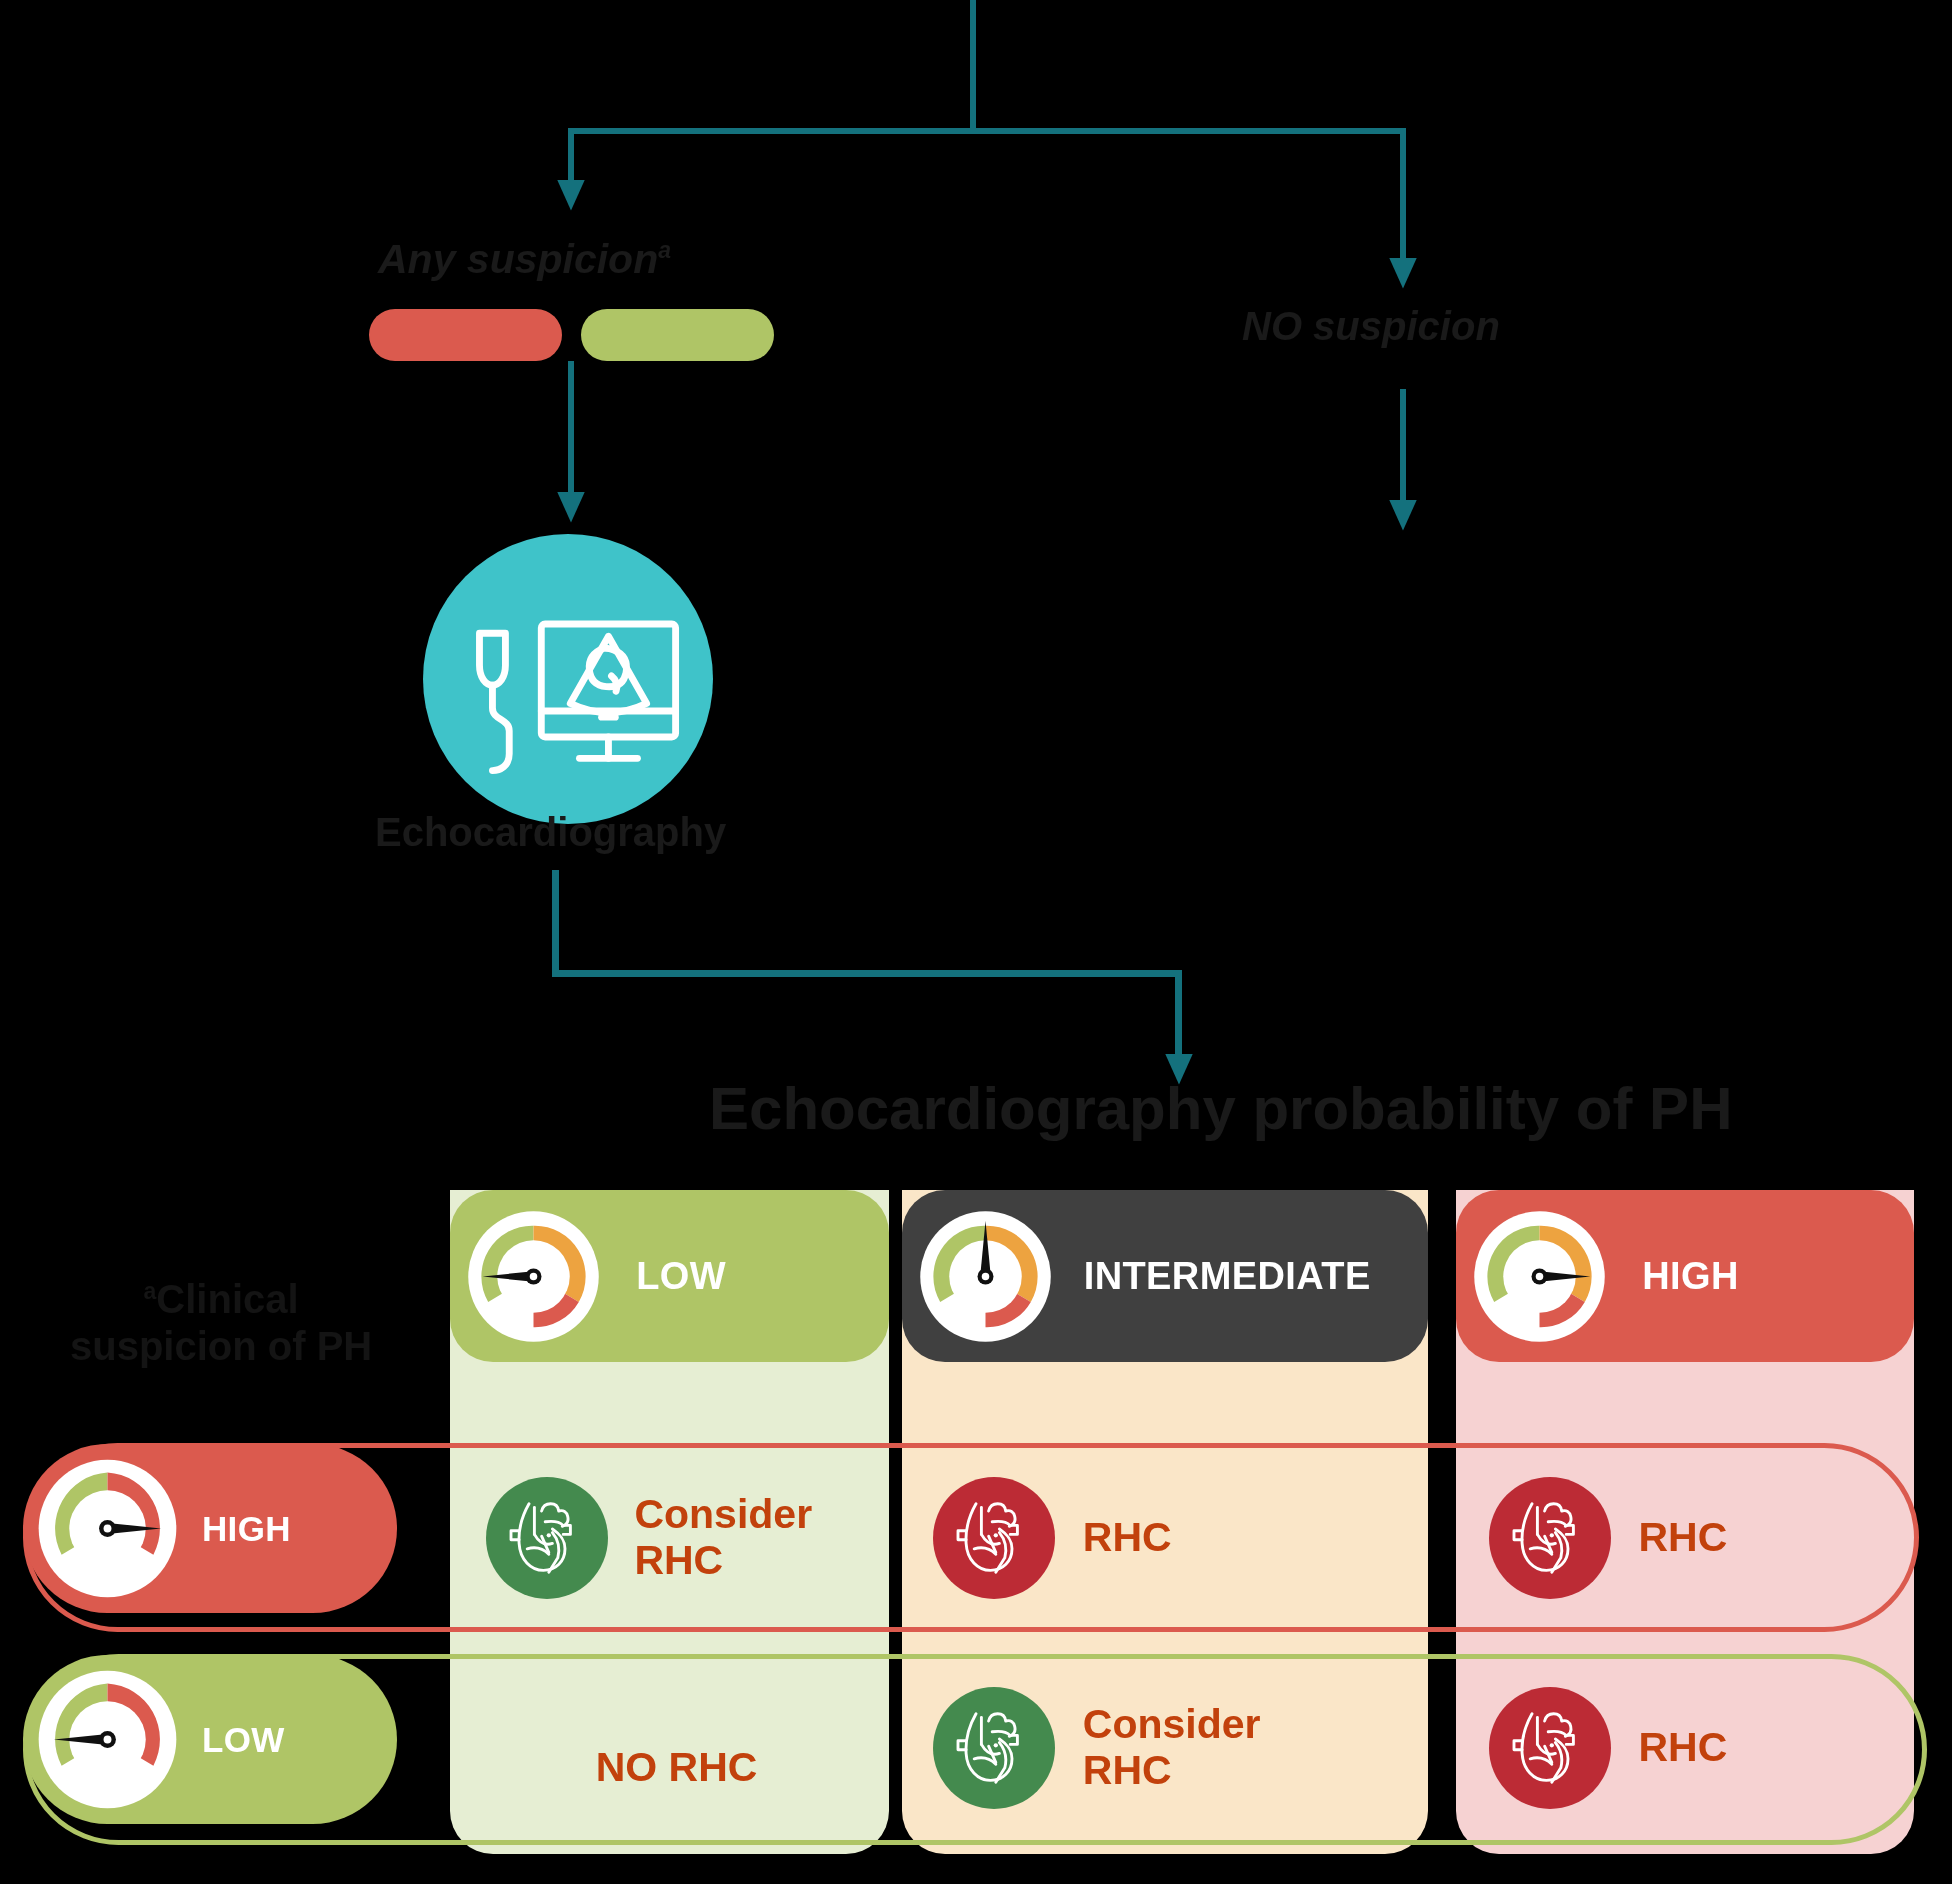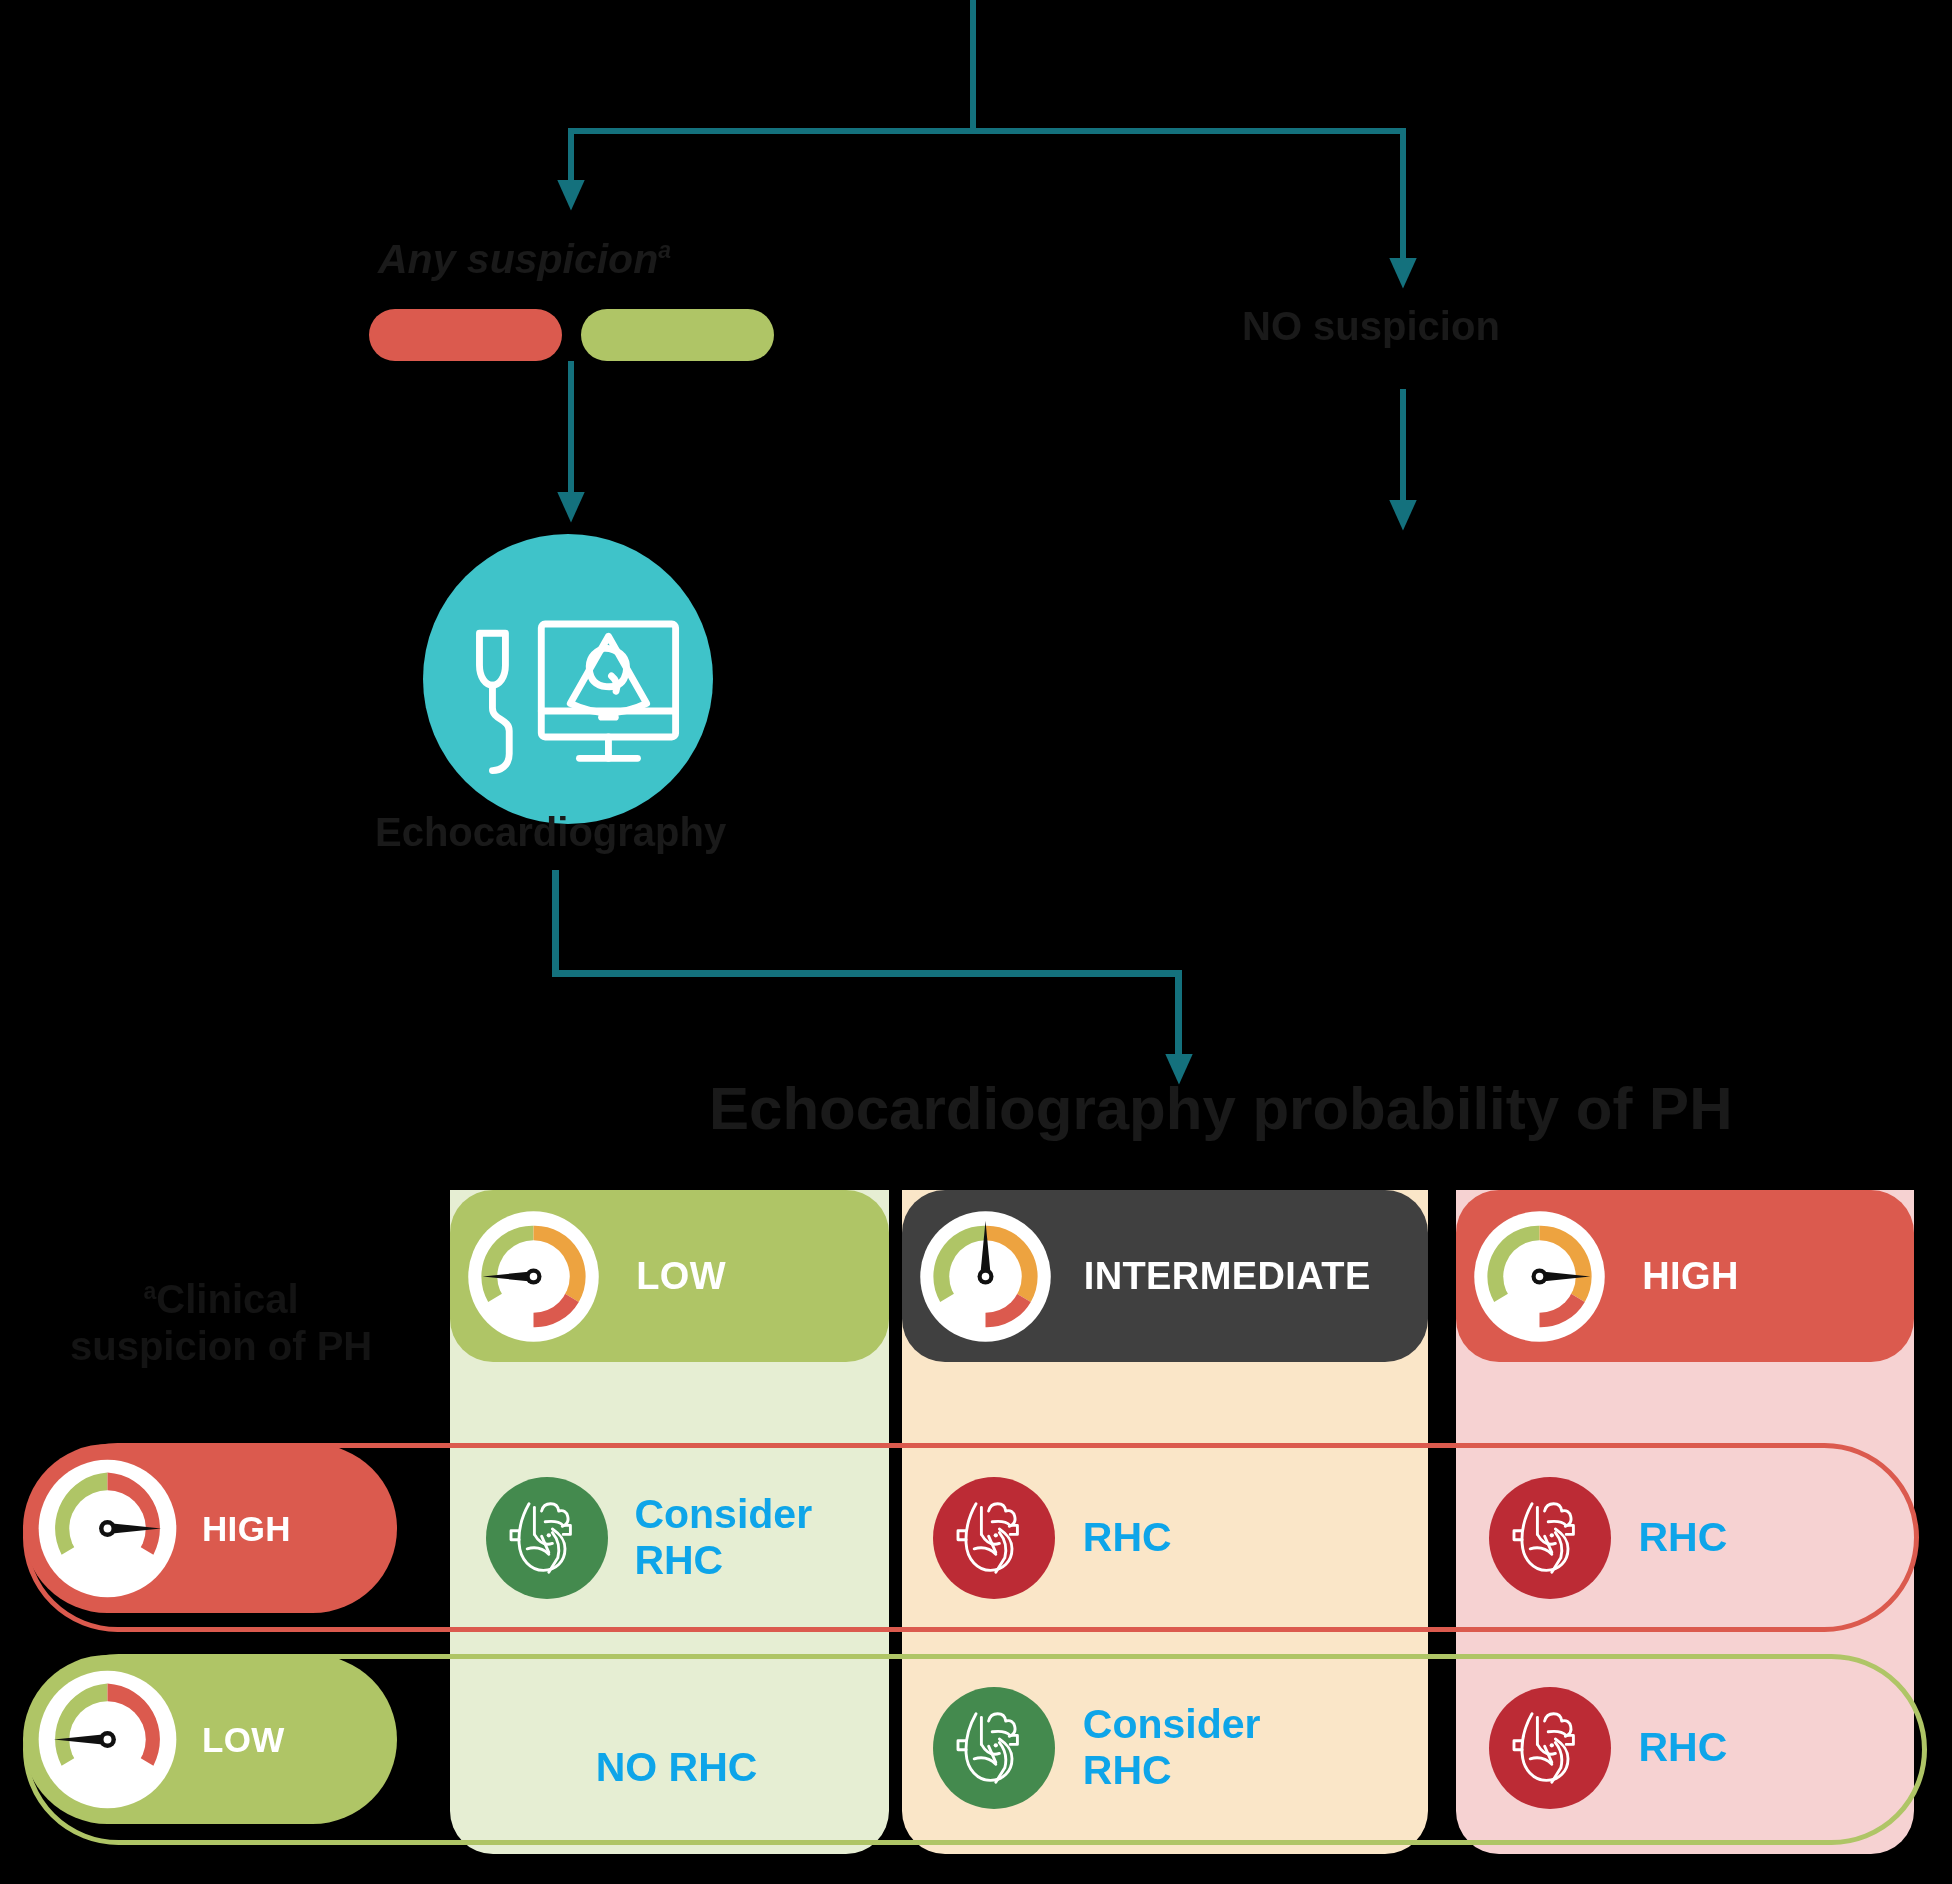--- a/index.html
+++ b/index.html
@@ -22,21 +22,21 @@
   .colbody{position:absolute;border-radius:0 0 43px 43px;}
   .colhead{position:absolute;border-radius:43px;display:flex;align-items:center;}
   .colhead .ht{color:#fff;font-weight:800;letter-spacing:0.4px;}
 
   .rowpill{position:absolute;border-radius:762px;display:flex;align-items:center;}
   .rowpill .rt{color:#fff;font-weight:800;letter-spacing:0.4px;font-size:35px;}
 
   .rowoutline{position:absolute;border-radius:762px;box-sizing:border-box;background:transparent;}
 
   .cell{position:absolute;display:flex;align-items:center;}
-  .cell .ct{font-weight:800;color:#0ea5e9;line-height:1.12;}
+  .cell .ct{font-weight:800;color:#c2410c;line-height:1.12;}
   .heartcirc{border-radius:50%;display:flex;align-items:center;justify-content:center;flex:none;}
 
   .rowlabel{position:absolute;font-weight:800;color:#141414;text-align:center;line-height:1.18;}
 </style>
 </head>
 <body>
 
 <div class="stage">
 
   <div class="conn" style="left:970px;top:0;width:6.1px;height:130px;"></div>
@@ -57,21 +57,21 @@
   </div>
 
   <div class="pill" style="left:369px;top:309px;width:193px;height:52px;background:#DB5A4E;"></div>
   <div class="pill" style="left:581px;top:309px;width:193px;height:52px;background:#AFC566;"></div>
 
   <div class="conn" style="left:568px;top:361px;width:6.1px;height:137px;"></div>
   <svg class="abs" style="left:555px;top:492px;" width="32" height="32" viewBox="0 0 42 42">
     <polygon points="3,0 39,0 21,40" fill="#14717D"></polygon>
   </svg>
 
-  <div class="flowlabel" style="left:1242px;top:304px;font-size:40px;">NO suspicion</div>
+  <div class="flowlabel" style="left:1242px;top:304px;font-size:40px;font-style:italic;">NO suspicion</div>
 
   <div class="conn" style="left:1400px;top:389px;width:6.1px;height:118px;"></div>
   <svg class="abs" style="left:1387px;top:500px;" width="32" height="32" viewBox="0 0 42 42">
     <polygon points="3,0 39,0 21,40" fill="#14717D"></polygon>
   </svg>
 
 
   <div class="echo-circle" style="left:423px;top:534px;width:290px;height:290px;">
     <svg width="290" height="290" viewBox="0 0 380 380" fill="none" stroke="#ffffff" stroke-width="9" stroke-linecap="round" stroke-linejoin="round">
 

